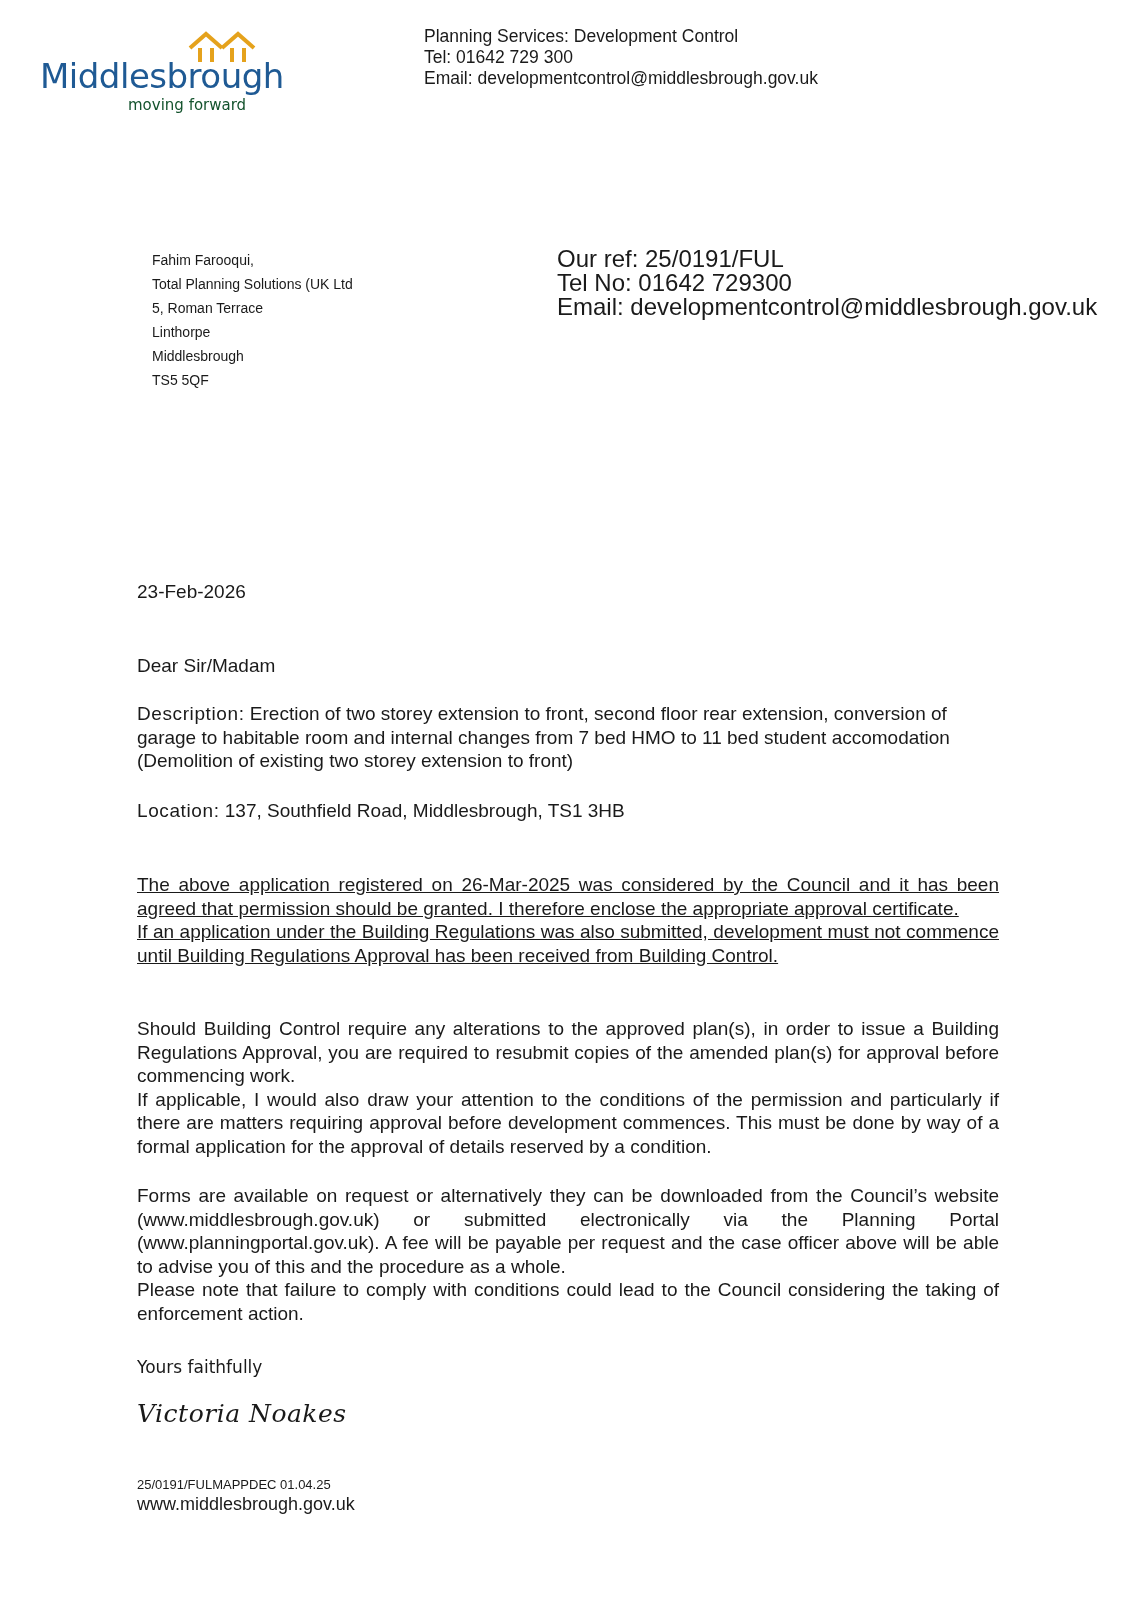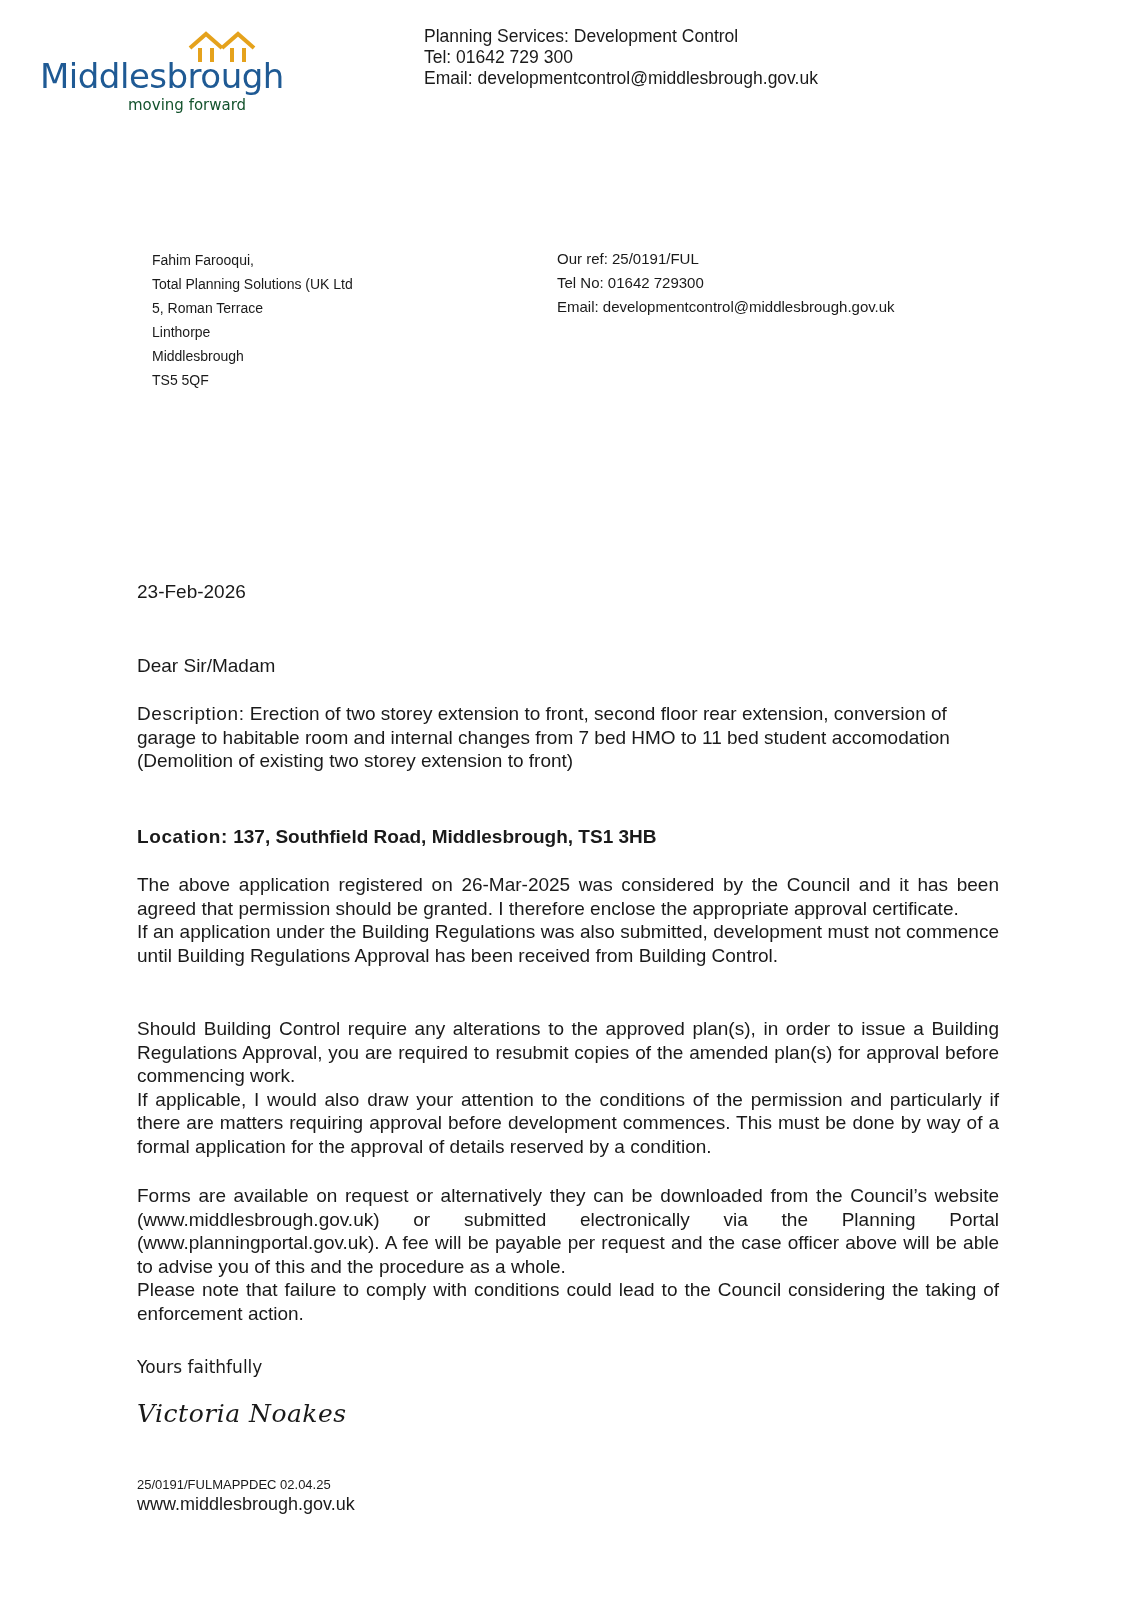--- a/index.html
+++ b/index.html
@@ -7,29 +7,29 @@
            font-family: "Liberation Sans", sans-serif; color: #1a1a1a; }
     .abs { position: absolute; }
     .logo { left: 40px; top: 30px; width: 260px; height: 90px; }
     .logo-word { position: absolute; left: 0; top: 26px; font-family: "DejaVu Sans", sans-serif;
                  font-size: 34px; color: #1f5a94; letter-spacing: -0.5px; }
     .logo-tag { position: absolute; left: 88px; top: 66px; font-family: "DejaVu Sans", sans-serif;
                 font-size: 15px; color: #14532d; }
     .logo-roof { position: absolute; left: 148px; top: 0; }
     .hdr { left: 424px; top: 26px; font-size: 17.5px; line-height: 21px; }
     .addr { left: 152px; top: 248px; font-size: 14px; line-height: 24px; }
-    .ref { left: 557px; top: 247px; font-size: 15px; line-height: 24px; }
+    .ref { left: 557px; top: 247px; font-size: 24px; line-height: 24px; }
     .body-text { left: 137px; width: 862px; font-size: 19px; line-height: 23.6px; }
     .just { text-align: justify; text-align-last: left; }
     .lbl { letter-spacing: 0.6px; }
     .date { top: 580px; }
     .salute { top: 654px; }
     .desc { top: 702px; }
-    .loc { top: 825px; font-weight: bold; }
-    .p1 { top: 873px; }
+    .loc { top: 799px; }
+    .p1 { top: 873px; text-decoration: underline; }
     .p2 { top: 1017px; }
     .p3 { top: 1184px; }
     .closing { left: 137px; top: 1357px; font-size: 17px; font-family: "DejaVu Sans", sans-serif; text-align: center; }
     .sig { left: 137px; top: 1399px; font-size: 25px; font-family: "DejaVu Serif", serif;
            font-style: italic; letter-spacing: 0.5px; }
     .foot-ref { left: 137px; top: 1477px; font-size: 13px; }
     .foot-addr { left: 137px; top: 1493px; font-size: 18px; line-height: 22px; }
     .line { display: block; }
   </style>
 </head>
@@ -95,16 +95,16 @@
 </div>
 
 <div class="abs body-text just p3">
   <span class="line">Forms are available on request or alternatively they can be downloaded from the Council’s website (www.middlesbrough.gov.uk) or submitted electronically via the Planning Portal (www.planningportal.gov.uk). A fee will be payable per request and the case officer above will be able to advise you of this and the procedure as a whole.</span>
   <span class="line">Please note that failure to comply with conditions could lead to the Council considering the taking of enforcement action.</span>
 </div>
 
 <div class="abs closing">Yours faithfully</div>
 <div class="abs sig">Victoria Noakes</div>
 
-<div class="abs foot-ref">25/0191/FULMAPPDEC 02.04.25</div>
+<div class="abs foot-ref">25/0191/FULMAPPDEC 01.04.25</div>
 <div class="abs foot-addr">
   <span class="line">www.middlesbrough.gov.uk</span>
 </div>
 
 </body></html>

